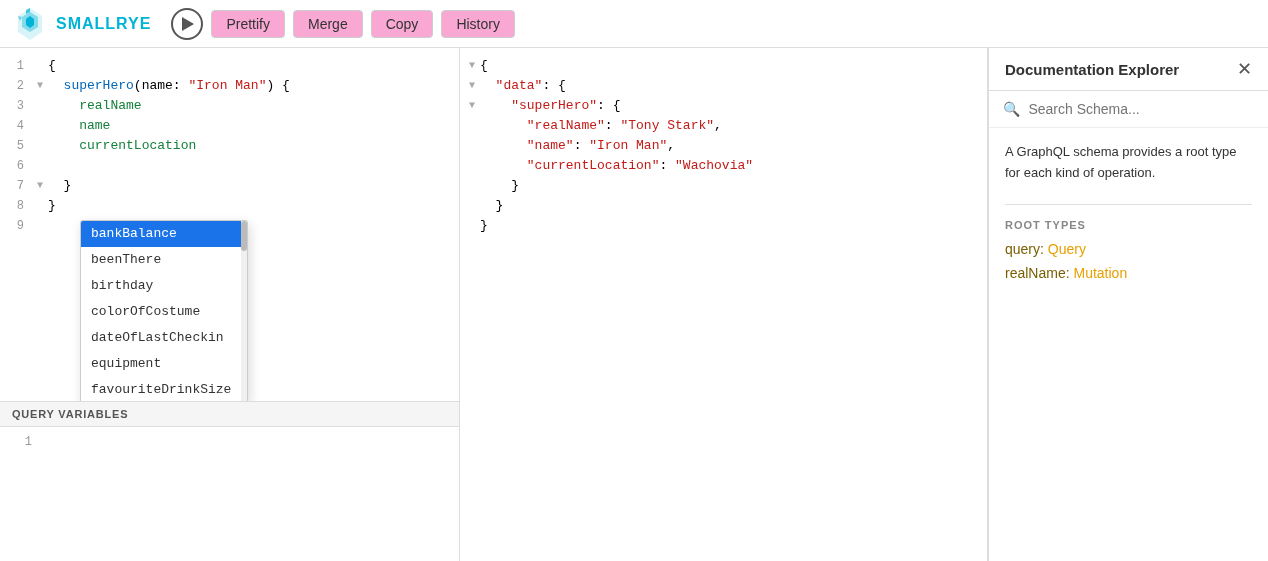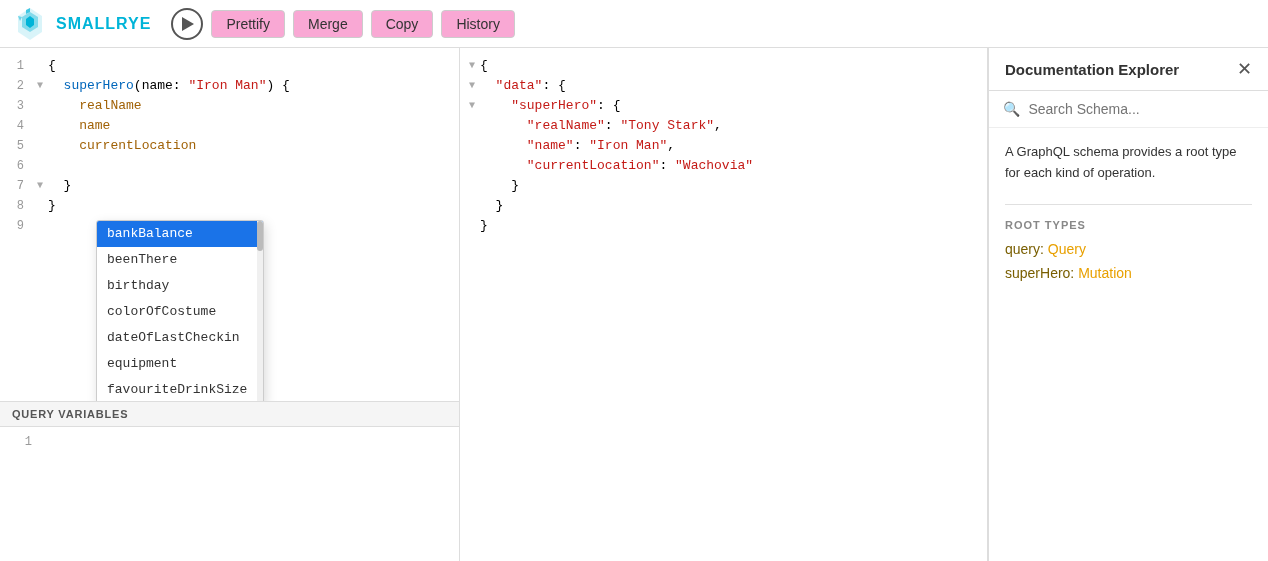--- a/index.html
+++ b/index.html
@@ -90,27 +90,27 @@
       justify-content: center;
       color: #aaa;
       font-size: 10px;
     }
     .line-content {
       flex: 1;
       white-space: pre;
     }
     .c-fn { color: #06b; }
     .c-str { color: #c41a16; }
-    .c-field { color: #a16207; }
+    .c-field { color: #15803d; }
 
     
     #autocomplete {
       position: absolute;
       top: 172px;
-      left: 96px;
+      left: 80px;
       width: 168px;
       background: #fff;
       border: 1px solid #ccc;
       border-radius: 3px;
       box-shadow: 2px 4px 12px rgba(0,0,0,0.15);
       z-index: 100;
       font-family: 'Consolas', 'Monaco', 'Courier New', monospace;
       font-size: 13px;
       overflow: hidden;
     }
@@ -443,20 +443,20 @@
     <div id="doc-body">
       <p id="doc-desc">A GraphQL schema provides a root type for each kind of operation.</p>
       <div class="doc-divider"></div>
       <div id="doc-root-types-label">ROOT TYPES</div>
       <div class="doc-type-row">
         <span class="doc-type-key">query:</span>
         <span> </span>
         <span class="doc-type-link-query">Query</span>
       </div>
       <div class="doc-type-row">
-        <span class="doc-type-key">superHero:</span>
+        <span class="doc-type-key">realName:</span>
         <span> </span>
         <span class="doc-type-link-mutation">Mutation</span>
       </div>
     </div>
   </div>
 
 </div>
 
 </body></html>

